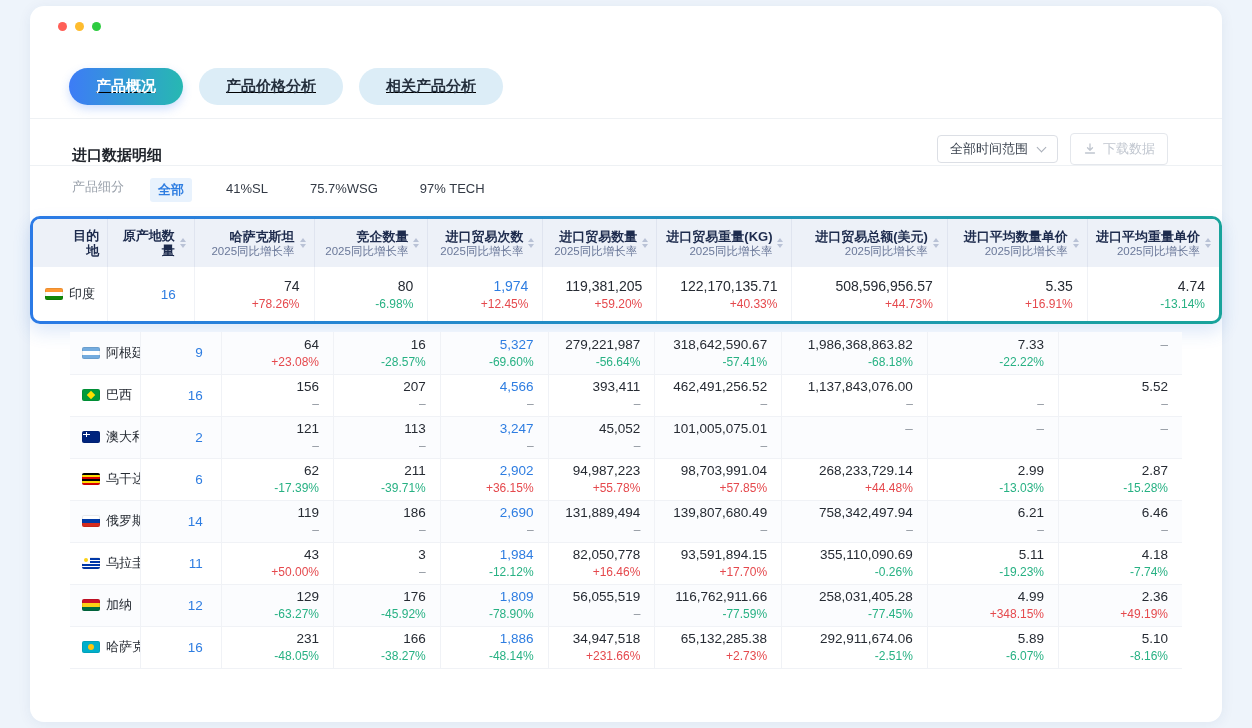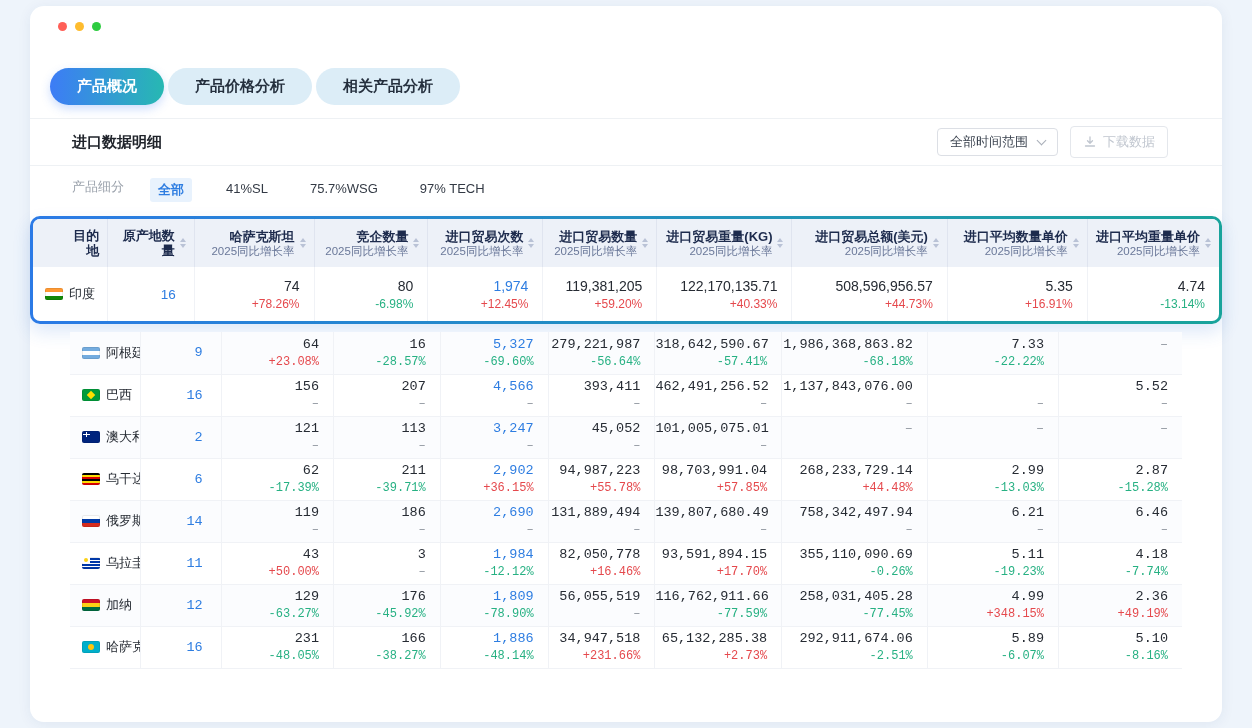--- a/index.html
+++ b/index.html
@@ -5,29 +5,29 @@
   * { margin:0; padding:0; box-sizing:border-box; }
   html,body { width:1252px; height:728px; }
   body { font-family:"Liberation Sans","DejaVu Sans",sans-serif; background:#eef4fb; position:relative; overflow:hidden; }
 
   .card { position:absolute; left:30px; right:30px; top:6px; bottom:6px; background:#fff;
           border-radius:14px; box-shadow:0 2px 14px rgba(30,60,110,.07); padding-top:62px; }
 
   .dots { position:absolute; top:16px; left:28px; display:flex; gap:8px; }
   .dot { width:9px; height:9px; border-radius:50%; }
 
-  .tabs { display:flex; gap:4px; padding-left:20px; }
+  .tabs { display:flex; gap:16px; padding-left:39px;text-decoration:underline; }
   .tab { height:37px; border-radius:19px; padding:0 27px; display:flex; align-items:center;
          font-size:15px; font-weight:600; color:#25303e; background:#dcedf7; border:none; cursor:pointer; }
   .tab.active { background:linear-gradient(90deg,#3d7cf6,#27b8b2); color:#fff; font-weight:700;
                 box-shadow:0 4px 10px rgba(61,124,246,.25); }
 
   .divider { height:1px; background:#eef1f4; margin-top:13px; }
 
-  .section-row { height:47px; display:flex; align-items:center; justify-content:space-between;
+  .section-row { height:47px; display:flex; align-items:flex-end; justify-content:space-between;
                  padding:0 54px 0 42px; border-bottom:1px solid #eef1f4; }
   .section-title { font-size:15px; font-weight:700; color:#20242b; }
   .controls { display:flex; gap:12px; align-items:center; }
   .time-select { display:flex; align-items:center; gap:10px; border:1px solid #dcdfe5; border-radius:4px;
                  height:28px; padding:0 12px; font-size:13px; color:#3c4450; cursor:pointer; background:#fff; }
   .chev { width:7px; height:7px; border-right:1.5px solid #a8aeb8; border-bottom:1.5px solid #a8aeb8;
           transform:rotate(45deg); margin-top:-4px; }
   .dl-btn { display:flex; align-items:center; gap:6px; border:1px solid #e4e7ec; border-radius:4px;
             height:32px; padding:0 12px; font-size:13px; color:#c0c6cf; background:#fff; cursor:not-allowed; }
 
@@ -52,21 +52,21 @@
   .ht .t { font-size:13px; font-weight:700; color:#1d2b4d; line-height:15px; }
   .ht .s { font-size:11.5px; font-weight:400; color:#6a7899; line-height:14px; }
   .caret { display:inline-flex; flex-direction:column; gap:2px; }
   .caret i { width:0; height:0; border-left:3.5px solid transparent; border-right:3.5px solid transparent; }
   .caret .u { border-bottom:4px solid #b9c2d6; }
   .caret .d { border-top:4px solid #b9c2d6; }
 
   td { border-right:1px solid #f0f2f6; vertical-align:middle; }
   td:last-child { border-right:none; }
   tbody.pinned td { height:54px; }
-  .body-wrap { margin:8px 40px 0;font-family:Liberation Mono, monospace; }
+  .body-wrap { margin:8px 40px 0; }
   .body-wrap td { height:42px; border-bottom:1px solid #f0f2f6; }
   .body-wrap tr:nth-child(odd) td { background:#fbfcfe; }
 
   .country { display:flex; align-items:center; gap:6px; padding-left:12px; font-size:13px; color:#262b33;
              white-space:nowrap; overflow:hidden; }
   .flag { width:18px; height:12px; border-radius:2px; flex:0 0 18px; box-shadow:inset 0 0 0 1px rgba(0,0,0,.08); position:relative; }
   .flag-india    { background:linear-gradient(180deg,#ff9933 0 33%,#fff 33% 66%,#128807 66%); }
   .flag-argentina{ background:linear-gradient(180deg,#74acdf 0 33%,#fff 33% 66%,#74acdf 66%); }
   .flag-brazil   { background:#009b3a; }
   .flag-brazil::after { content:""; position:absolute; left:6px; top:3px; width:6px; height:6px; background:#ffdf00; transform:rotate(45deg); }

